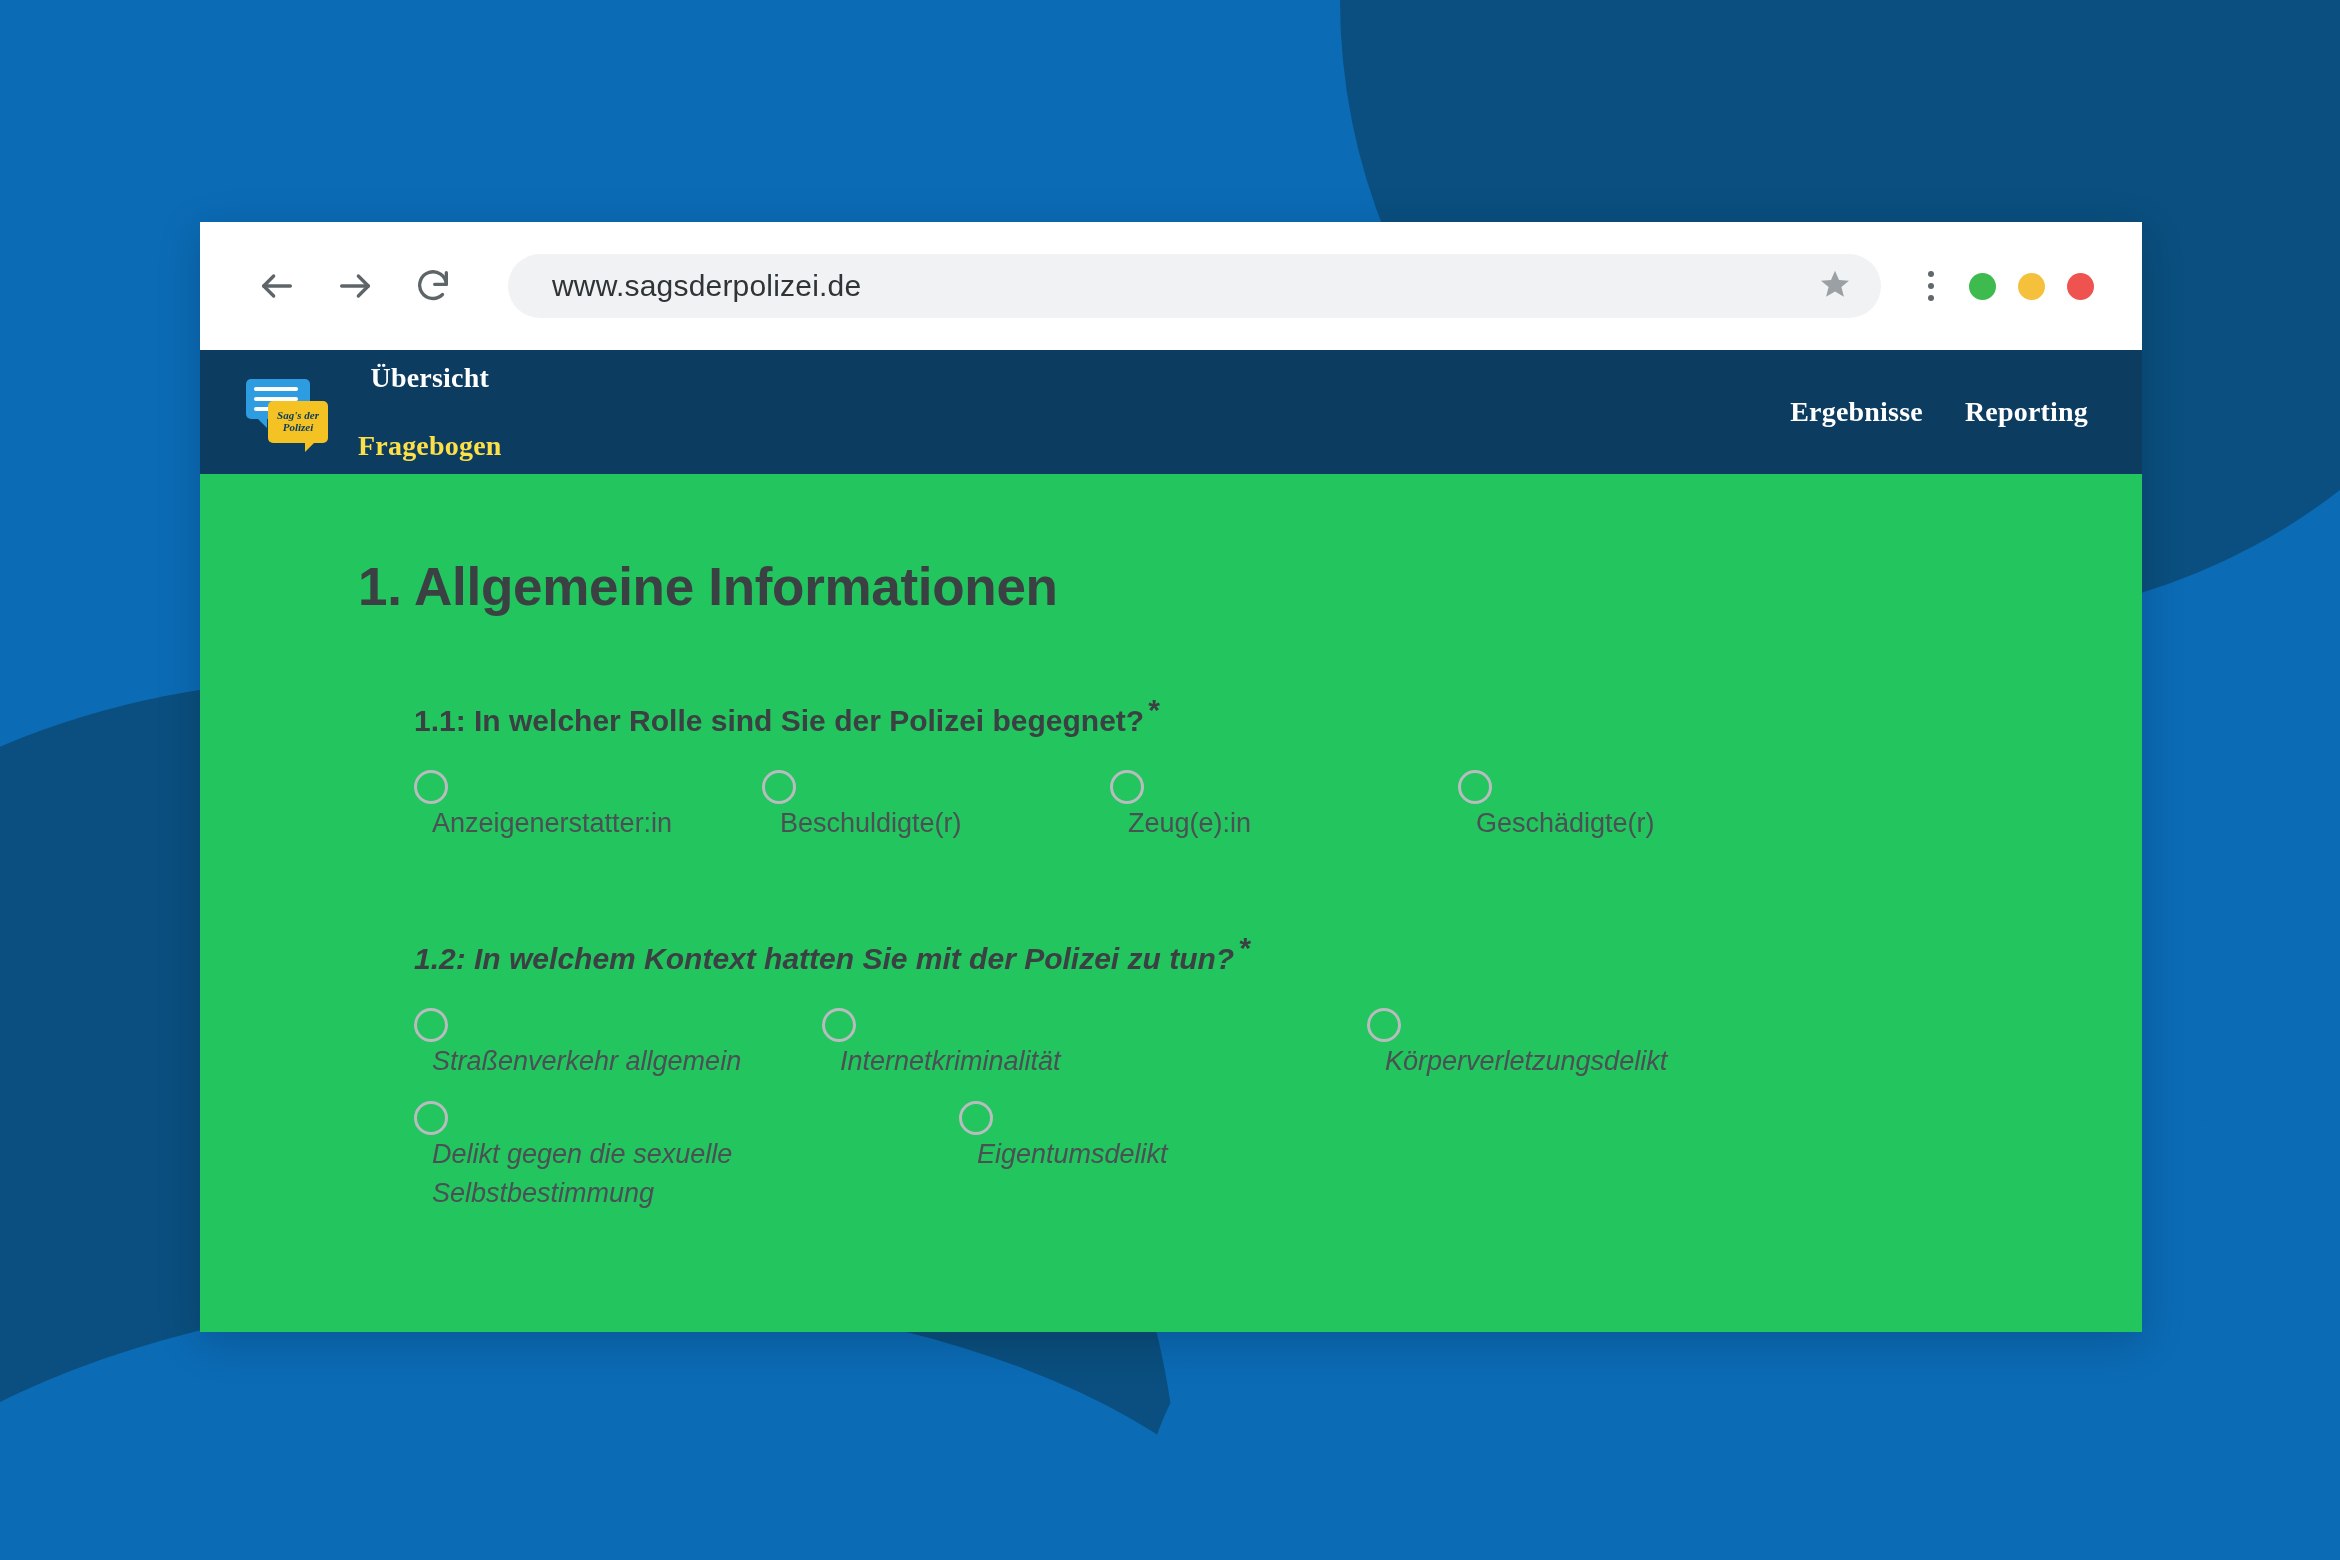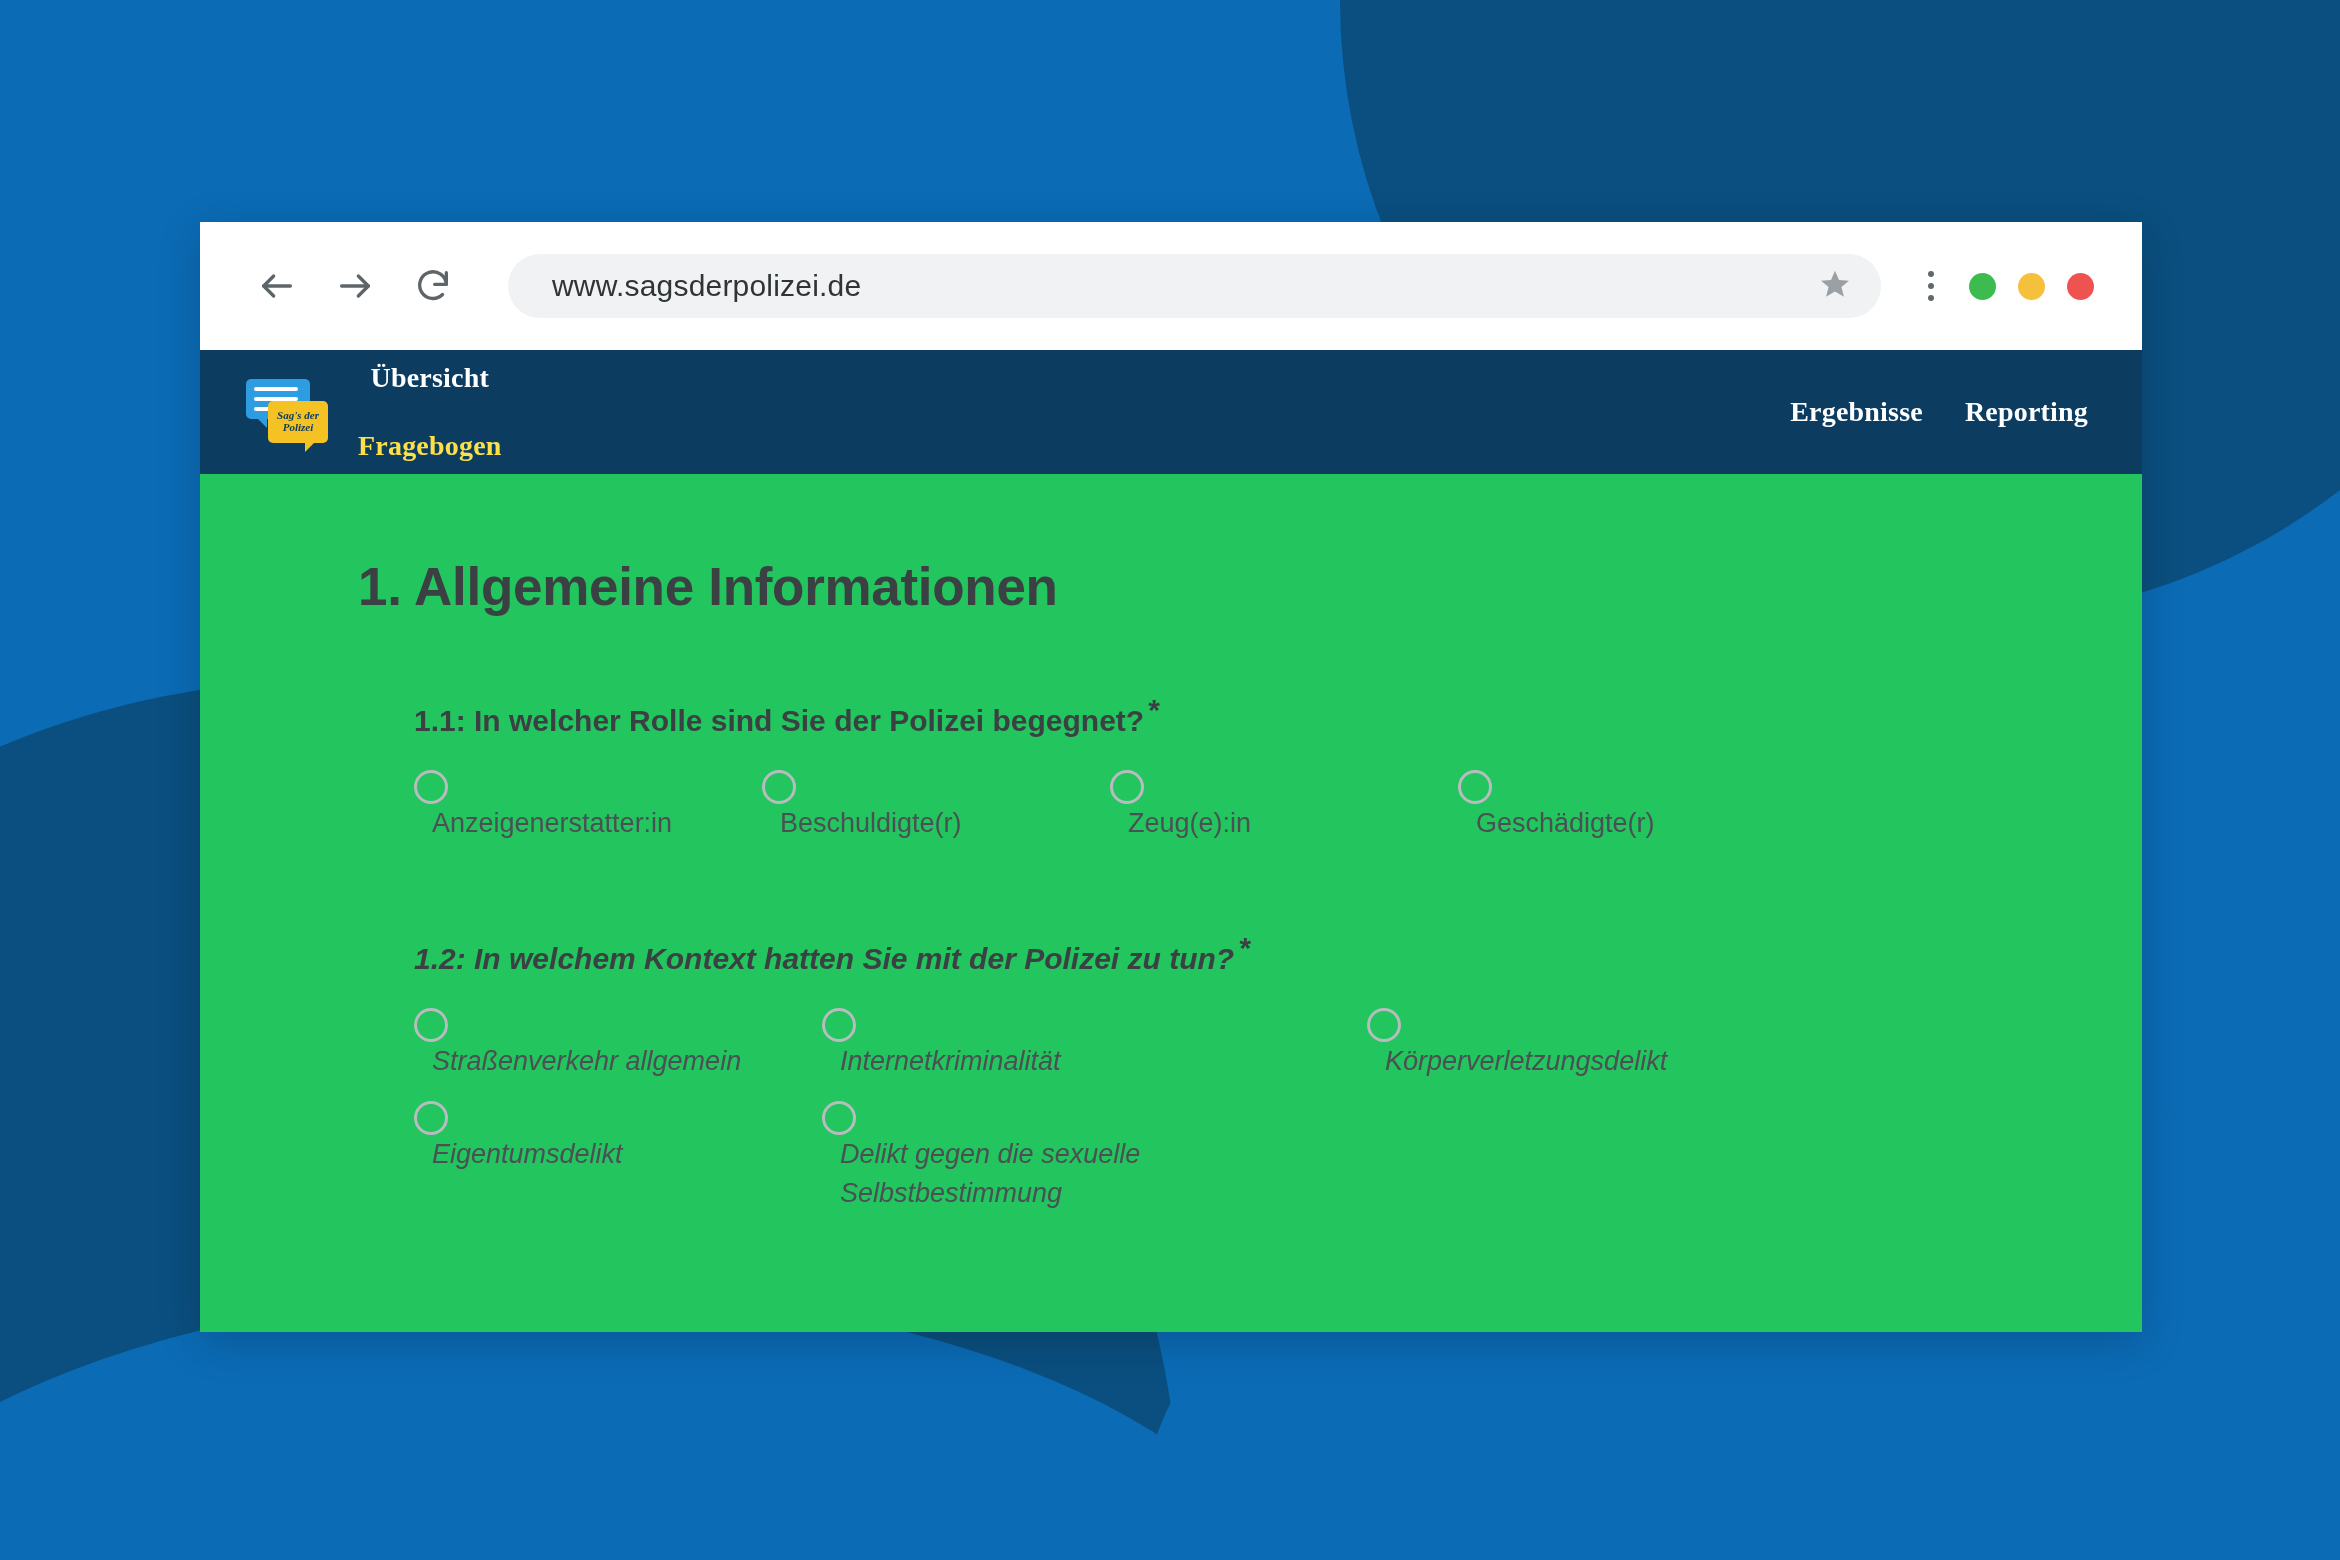--- a/index.html
+++ b/index.html
@@ -357,25 +357,25 @@
           <span class="opt-label">Straßenverkehr allgemein</span>
         </label>
         <label class="opt c2">
           <span class="radio"></span>
           <span class="opt-label">Internetkriminalität</span>
         </label>
         <label class="opt c3">
           <span class="radio"></span>
           <span class="opt-label">Körperverletzungsdelikt</span>
         </label>
+        <label class="opt c2">
+          <span class="radio"></span>
+          <span class="opt-label">Delikt gegen die sexuelle Selbstbestimmung</span>
+        </label>
         <label class="opt c1">
           <span class="radio"></span>
           <span class="opt-label">Eigentumsdelikt</span>
-        </label>
-        <label class="opt c2">
-          <span class="radio"></span>
-          <span class="opt-label">Delikt gegen die sexuelle Selbstbestimmung</span>
         </label>
         <span class="opt c3"></span>
       </div>
     </div>
   </div>
 </div>
 
 </body></html>

